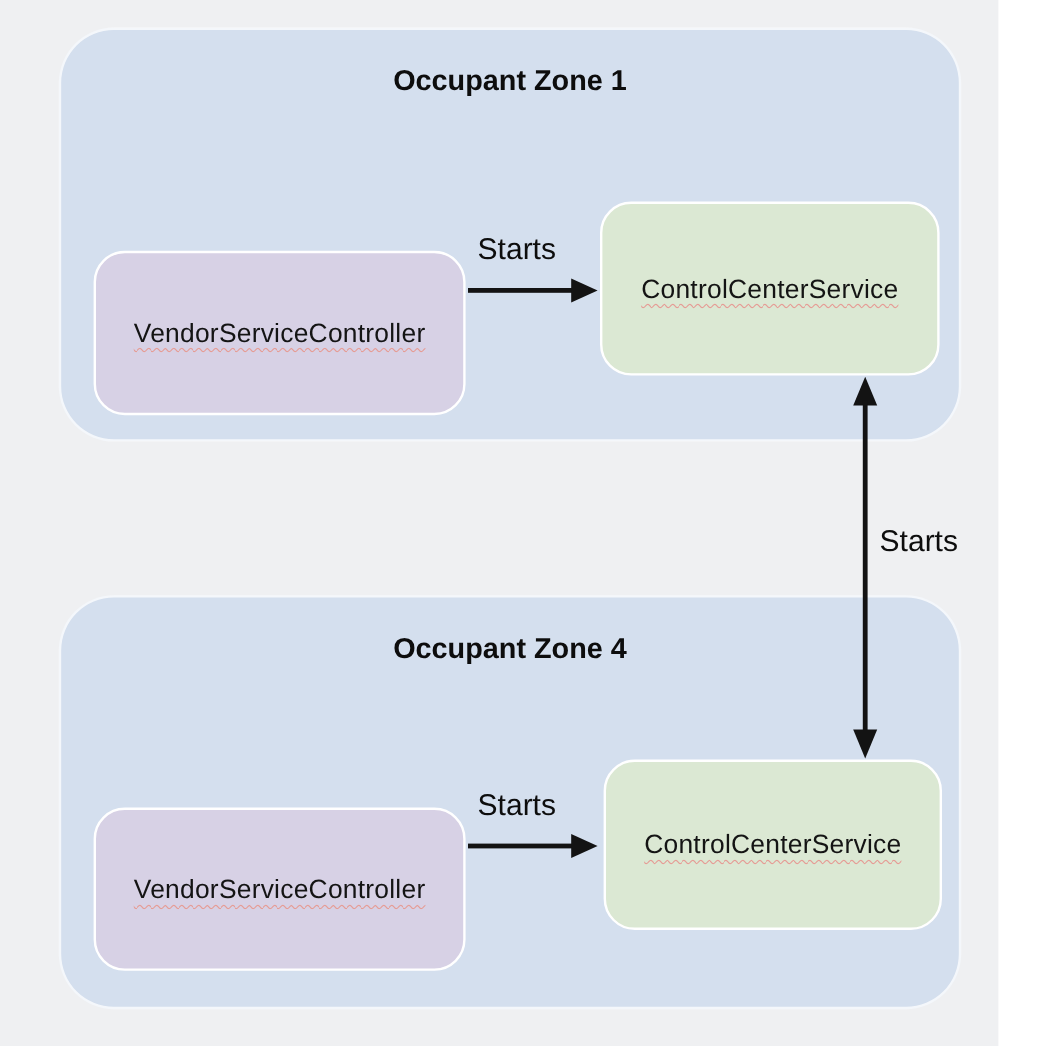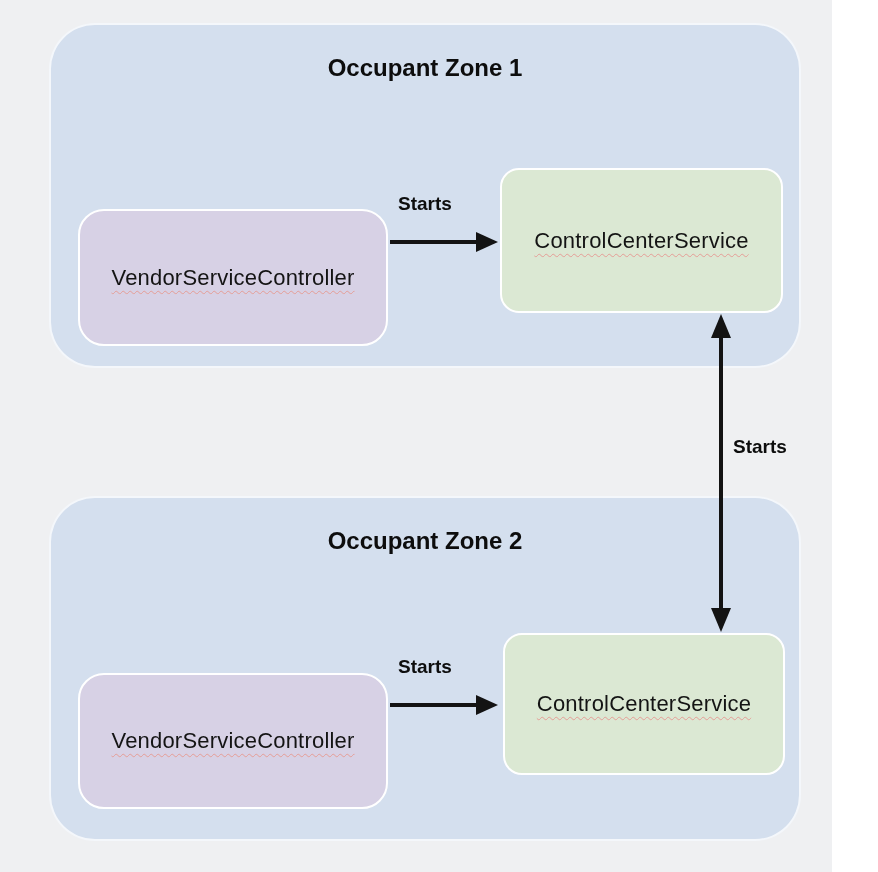--- a/index.html
+++ b/index.html
@@ -52,42 +52,40 @@
   .vendor {
     background: var(--vendor-fill, #d7d1e5);
     left: 78px;
     width: 310px;
     margin-top: 36px;
   }
   .vendor1 { top: 173px; height: 137px; }
   .vendor2 { top: 637px; height: 136px; }
   .control {
     background: var(--control-fill, #dbe8d3);
-    border-radius: 19px;
   }
   .control1 { left: 500px; top: 168px; width: 283px; height: 145px; }
   .control2 { left: 503px; top: 633px; width: 282px; height: 142px; }
   .node-label {
     font-size: 22px;
     letter-spacing: 0.2px;
     color: #141414;
     white-space: nowrap;
     text-decoration-line: underline;
     text-decoration-style: wavy;
     text-decoration-color: var(--spellcheck, #e59d96);
     text-decoration-thickness: 1px;
     text-underline-offset: 5px;
   }
   .edge-label {
     position: absolute;
-    font-size: 19px;
+    font-size: 25px;
     line-height: 1.2;
     color: var(--text, #0d0d0d);
     white-space: nowrap;
-    font-weight: bold;
   }
   .starts-label-1 { left: 398px; top: 193px; }
   .starts-label-2 { left: 398px; top: 656px; }
   .connect-label  { left: 733px; top: 436px; }
   .h-arrow {
     position: absolute;
     width: 108px;
     height: 20px;
   }
   .h-arrow-1 { left: 390px; top: 232px; }
@@ -163,21 +161,21 @@
   <div class="h-arrow h-arrow-1">
     <div class="shaft"></div>
     <div class="head"></div>
   </div>
 
   <div class="node control control1">
     <span class="node-label">ControlCenterService</span>
   </div>
 
   <section class="zone zone2">
-    <h2 class="zone-title">Occupant Zone 2</h2>
+    <h2 class="zone-title">Occupant Zone 4</h2>
   </section>
 
   <div class="node vendor vendor2">
     <span class="node-label">VendorServiceController</span>
   </div>
 
   <span class="edge-label starts-label-2">Starts</span>
   <div class="h-arrow h-arrow-2">
     <div class="shaft"></div>
     <div class="head"></div>

